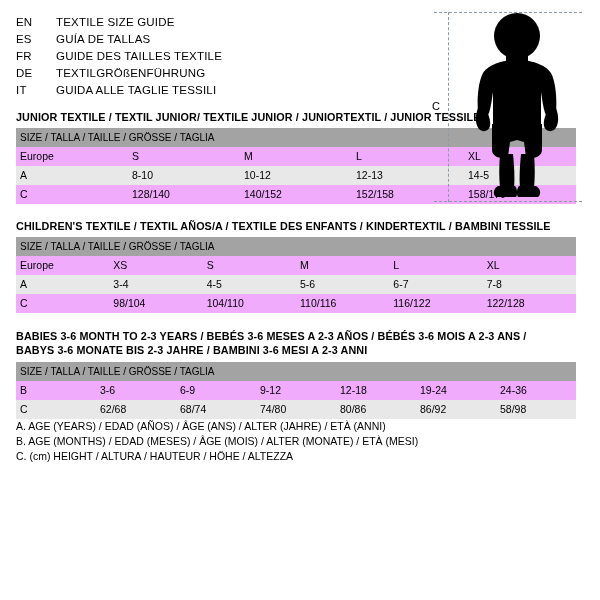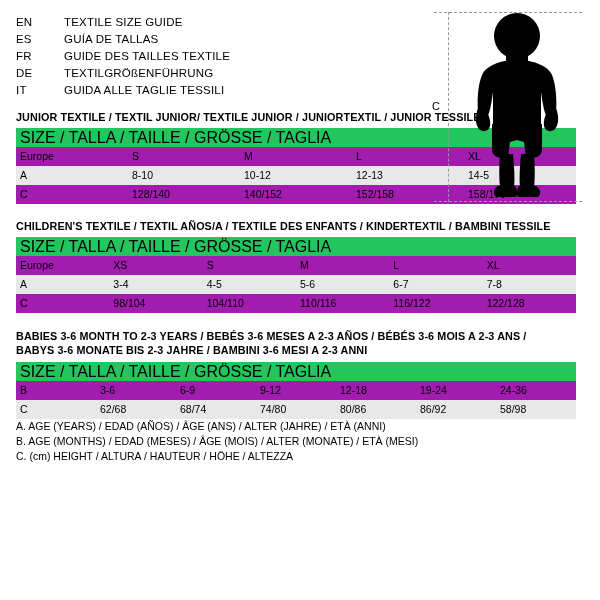--- a/index.html
+++ b/index.html
@@ -35,21 +35,20 @@
     line-height: 17px;
     letter-spacing: 0.2px;
   }
   .lang-code {
     width: 40px;
     flex: none;
     font-weight: normal;
   }
   .lang-text {
     flex: 1;
-    margin-left: 8px;
   }
 
   
   .figure-area {
     position: absolute;
     top: 6px;
     right: 14px;
     width: 160px;
     height: 200px;
   }
@@ -110,25 +109,25 @@
     width: 100%;
     table-layout: fixed;
     font-size: 10.5px;
   }
   table.size-table td {
     padding: 3px 0 3px 4px;
     vertical-align: middle;
     line-height: 13px;
   }
   .hdr-row td {
-    background: #22c55e;
-    font-size: 16px;
+    background: #a3a3a3;
+    font-size: 10px;
   }
   .row-light td { background: #e8e8e8; }
-  .row-white td { background: #a21caf; }
+  .row-white td { background: #f0abfc; }
 
   
   .footnotes {
     font-size: 10.5px;
     line-height: 15px;
   }
   .footnotes div { white-space: nowrap; }
 </style>
 </head>
 <body>

